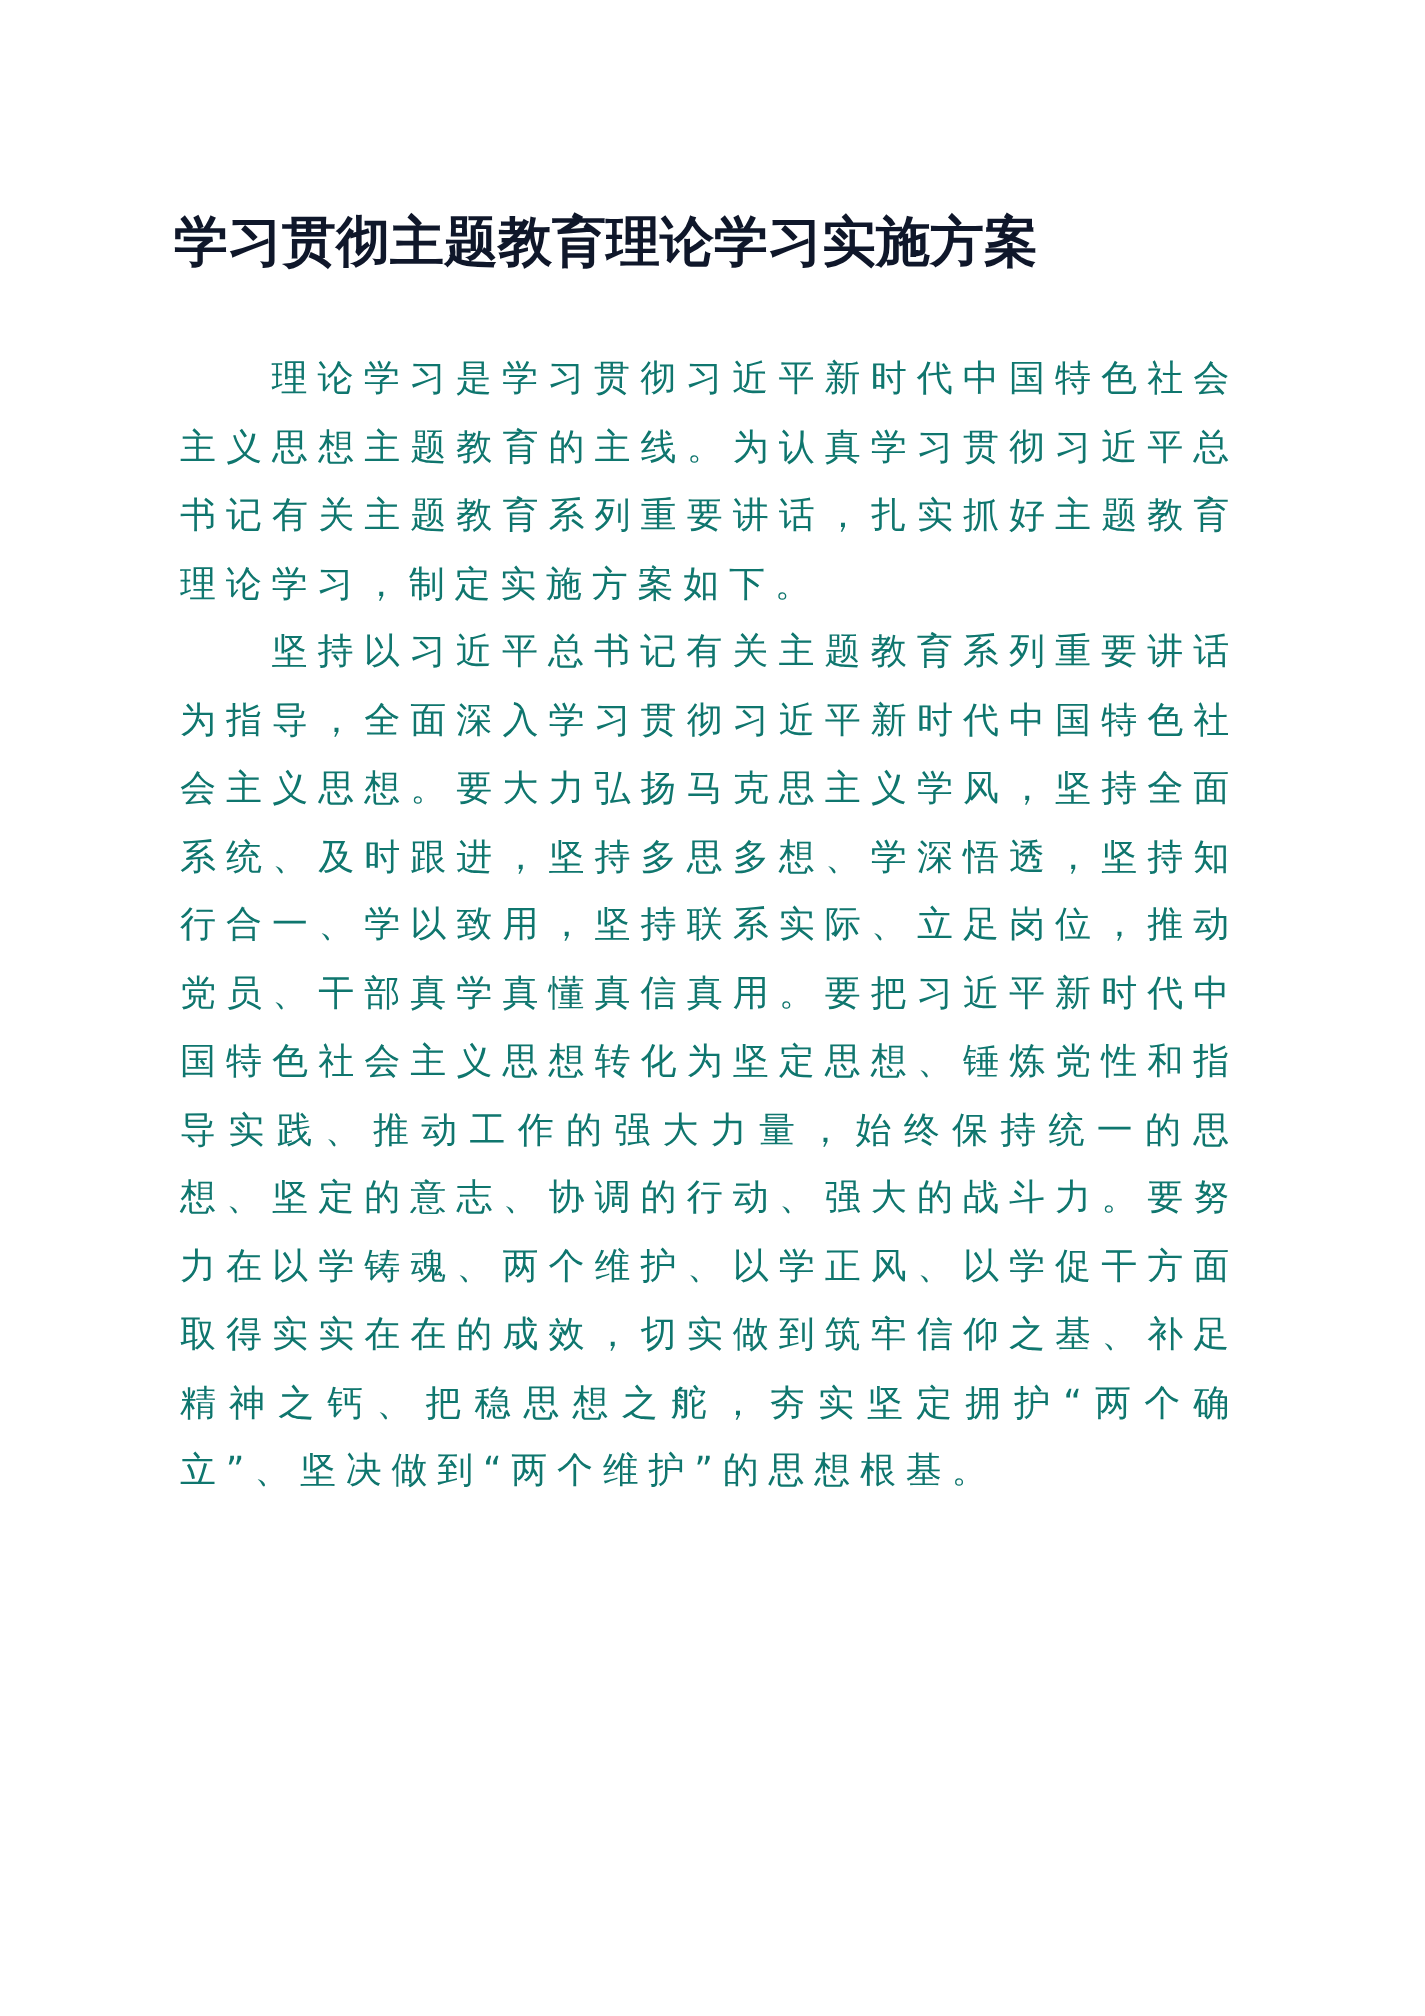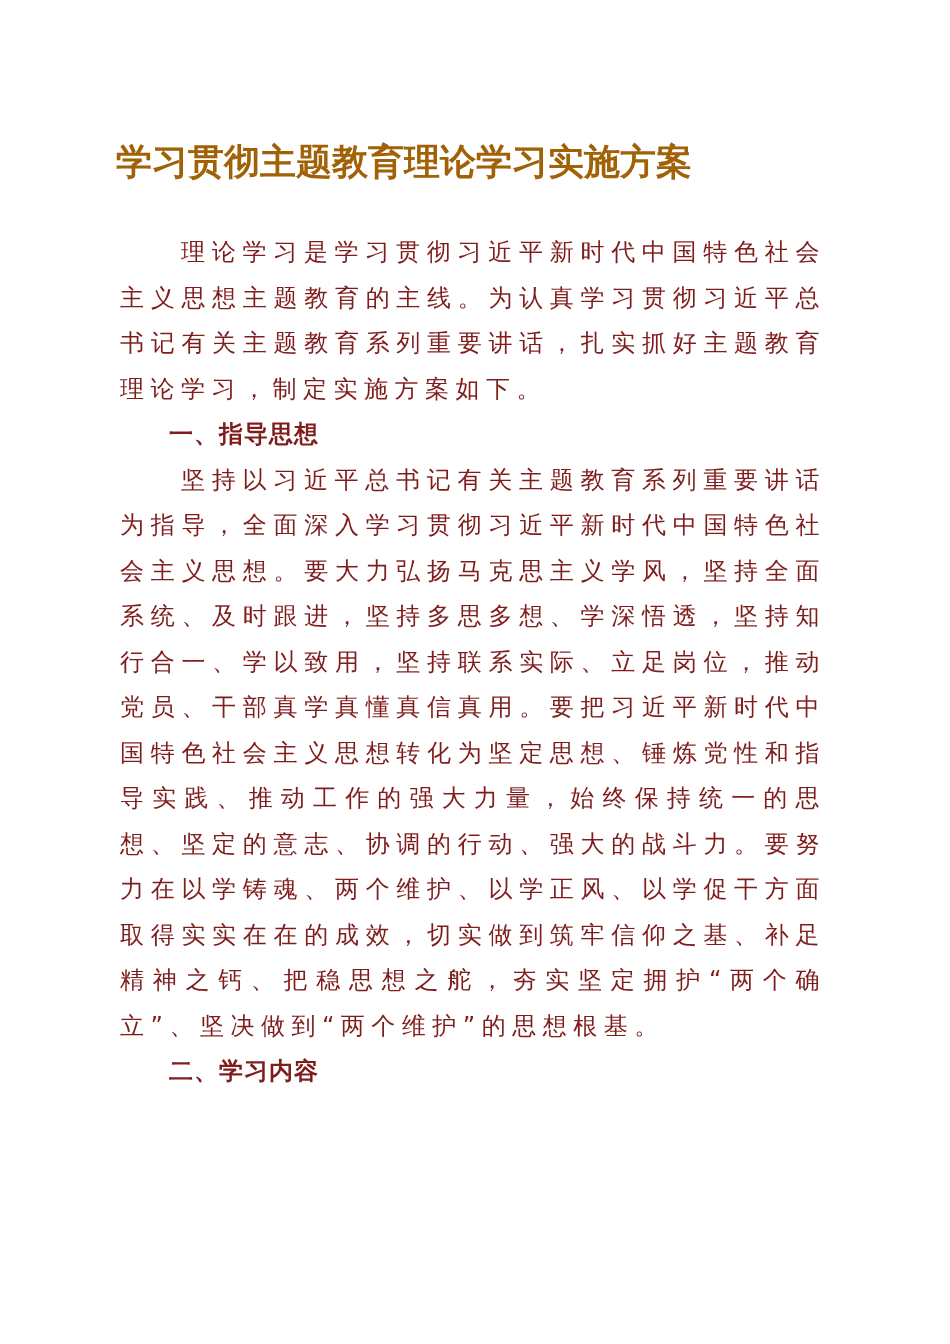--- a/index.html
+++ b/index.html
@@ -2,42 +2,40 @@
 <html><head>
   <meta charset="utf-8">
   <style>
     html, body { margin: 0; padding: 0; background: #ffffff; }
     body { width: 950px; height: 1344px; position: relative; overflow: hidden; color: #000; }
     .page { position: absolute; left: 0; top: 0; width: 950px; height: 1344px; background: #fff; }
     .title {
       position: absolute; left: 0; top: 137px; width: 808px; text-align: center;
       font-family: "DejaVu Serif", "Liberation Serif", serif;
       font-weight: bold; font-size: 36px; letter-spacing: 0px; line-height: 48px;
-      color: #a16207;
+      color: #0f172a;
     }
     .body-text {
       position: absolute; left: 120px; top: 230px; width: 706px;
       font-family: "DejaVu Sans", "Liberation Sans", sans-serif;
       font-size: 24px; line-height: 45.5px; letter-spacing: 6.5px;
-      text-align: justify; color: #7f1d1d;
+      text-align: justify; color: #0f766e;
     }
     .para { margin: 0; text-indent: 61px; }
     .heading {
       margin: 0; text-indent: 49px; font-weight: bold; letter-spacing: 1px;
       font-family: "DejaVu Sans", "Liberation Sans", sans-serif;
     }
     .para.sub { text-indent: 52px; }
   </style>
 </head>
 <body>
 
 <div class="page">
   <div class="title">学习贯彻主题教育理论学习实施方案</div>
 
   <div class="body-text">
     <p class="para">理论学习是学习贯彻习近平新时代中国特色社会主义思想主题教育的主线。为认真学习贯彻习近平总书记有关主题教育系列重要讲话，扎实抓好主题教育理论学习，制定实施方案如下。</p>
 
-    <p class="heading">一、指导思想</p>
     <p class="para">坚持以习近平总书记有关主题教育系列重要讲话为指导，全面深入学习贯彻习近平新时代中国特色社会主义思想。要大力弘扬马克思主义学风，坚持全面系统、及时跟进，坚持多思多想、学深悟透，坚持知行合一、学以致用，坚持联系实际、立足岗位，推动党员、干部真学真懂真信真用。要把习近平新时代中国特色社会主义思想转化为坚定思想、锤炼党性和指导实践、推动工作的强大力量，始终保持统一的思想、坚定的意志、协调的行动、强大的战斗力。要努力在以学铸魂、两个维护、以学正风、以学促干方面取得实实在在的成效，切实做到筑牢信仰之基、补足精神之钙、把稳思想之舵，夯实坚定拥护“两个确立”、坚决做到“两个维护”的思想根基。</p>
 
-    <p class="heading">二、学习内容</p>
   </div>
 </div>
 
 </body></html>

